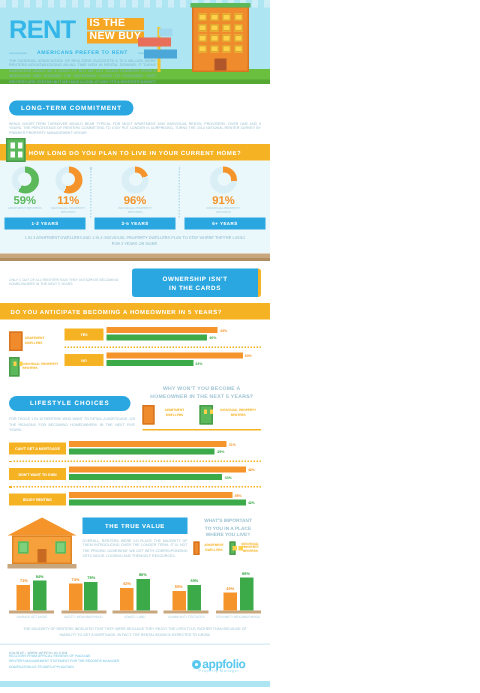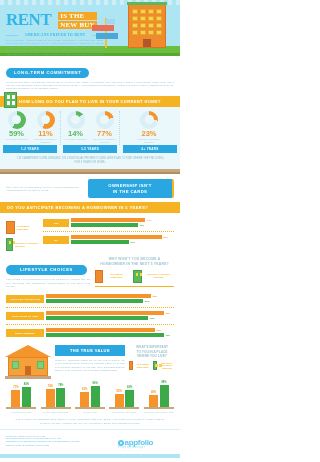--- a/index.html
+++ b/index.html
@@ -11,21 +11,21 @@
     position: relative;
   }
   .page { width: 180px; height: 462px; position: relative; background: #fff; }
 
   
   .hero { position: relative; height: 56px; background: #aee5f2; overflow: hidden; }
   .hero-clouds { position: absolute; top: 0; left: 0; right: 0; height: 5px;
     background: repeating-linear-gradient(90deg, #cdeef7 0 4px, #aee5f2 4px 8px); }
   .hero-ground { position: absolute; bottom: 0; left: 0; right: 0; height: 10px; background: #6bbf3f; }
   .hero-ground2 { position: absolute; bottom: 0; left: 0; right: 0; height: 3px; background: #56a832; }
-  .hero-title { position: absolute; left: 6px; top: 12px; width: 98px; font-family: Liberation Serif, serif; }
+  .hero-title { position: absolute; left: 6px; top: 12px; width: 98px; }
   .rent-word { font-size: 17px; font-weight: bold; color: #35b6e8; letter-spacing: -0.5px;
     line-height: 16px; display: inline-block; vertical-align: top; }
   .isthe { display: inline-block; vertical-align: top; margin-left: 3px; }
   .isthe span { display: block; background: #f5a623; color: #fff; font-size: 7px; font-weight: bold;
     line-height: 8px; padding: 0 2px; margin-bottom: 1px; letter-spacing: 0.2px; }
   .hero-sub { margin-top: 3px; font-size: 3.4px; font-weight: bold; color: #35b6e8;
     letter-spacing: 0.4px; text-align: center; position: relative; }
   .hero-sub:before, .hero-sub:after { content: ""; position: absolute; top: 50%; width: 12px;
     height: 1px; background: #8fd3e8; }
   .hero-sub:before { left: 0; } .hero-sub:after { right: 0; }
@@ -153,21 +153,21 @@
   .vshelf { height: 2px; background: #c9a77e; margin-top: 0; }
   .vlab { font-size: 2.1px; line-height: 2.8px; color: #a8cfdd; margin-top: 1.5px; }
 
   
   .footnote { font-size: 2.4px; line-height: 3.4px; color: #9dc3d2; text-align: center;
     padding: 5px 14px 4px; border-bottom: 1px solid #dbeef5; }
   .foot { display: flex; padding: 5px 6px; align-items: flex-start; }
   .sources { flex: 1; }
   .src-title { font-size: 2.2px; font-weight: bold; color: #9dc3d2; letter-spacing: 0.2px; }
   .src-item { font-size: 2.2px; line-height: 3.2px; color: #6fc3e0; }
-  .logo { width: 56px; padding-top: 3px; }
+  .logo { width: 56px; text-align: center; padding-top: 3px; }
   .logo-main { font-size: 8px; font-weight: bold; color: #5bc8ef; letter-spacing: -0.3px; }
   .logo-dot { display: inline-block; width: 6px; height: 6px; border-radius: 50%; background: #5bc8ef;
     vertical-align: middle; margin-right: 0.5px; position: relative; }
   .logo-dot:after { content: ""; position: absolute; left: 1.8px; top: 1.5px; width: 2.2px;
     height: 2.2px; background: #fff; border-radius: 50%; }
   .logo-sub { font-size: 2.6px; color: #9ad9ef; letter-spacing: 0.4px; margin-top: -1px; }
   .blue-bottom { height: 4px; background: #aee5f2; }
 </style>
 </head>
 <body>
@@ -238,34 +238,29 @@
         <div class="dlab">APARTMENT RENTERS</div>
       </div>
       <div class="dcell">
         <div class="donut" style="background:conic-gradient(#f5942a 0 56%, #d9eef5 56% 100%)"></div>
         <div class="dpct o">11%</div>
         <div class="dlab">INDIVIDUAL PROPERTY RENTERS</div>
       </div>
     </div>
     <div class="donut-group">
       <div class="dcell">
-        <div class="donut" style="background:conic-gradient(#5bb85b 0 14%, #d9eef5 14% 100%)"></div>
-        <div class="dpct g">14%</div>
-        <div class="dlab">APARTMENT RENTERS</div>
-      </div>
-      <div class="dcell">
         <div class="donut" style="background:conic-gradient(#f5942a 0 20%, #d9eef5 20% 100%)"></div>
-        <div class="dpct o">77%</div>
+        <div class="dpct o">96%</div>
         <div class="dlab">INDIVIDUAL PROPERTY RENTERS</div>
       </div>
     </div>
     <div class="donut-group">
       <div class="dcell">
         <div class="donut" style="background:conic-gradient(#f5942a 0 26%, #d9eef5 26% 100%)"></div>
-        <div class="dpct o">23%</div>
+        <div class="dpct o">91%</div>
         <div class="dlab">INDIVIDUAL PROPERTY RENTERS</div>
       </div>
     </div>
   </div>
 
   <div class="tabrow">
     <div>1-2 YEARS</div>
     <div>3-5 YEARS</div>
     <div>6+ YEARS</div>
   </div>

